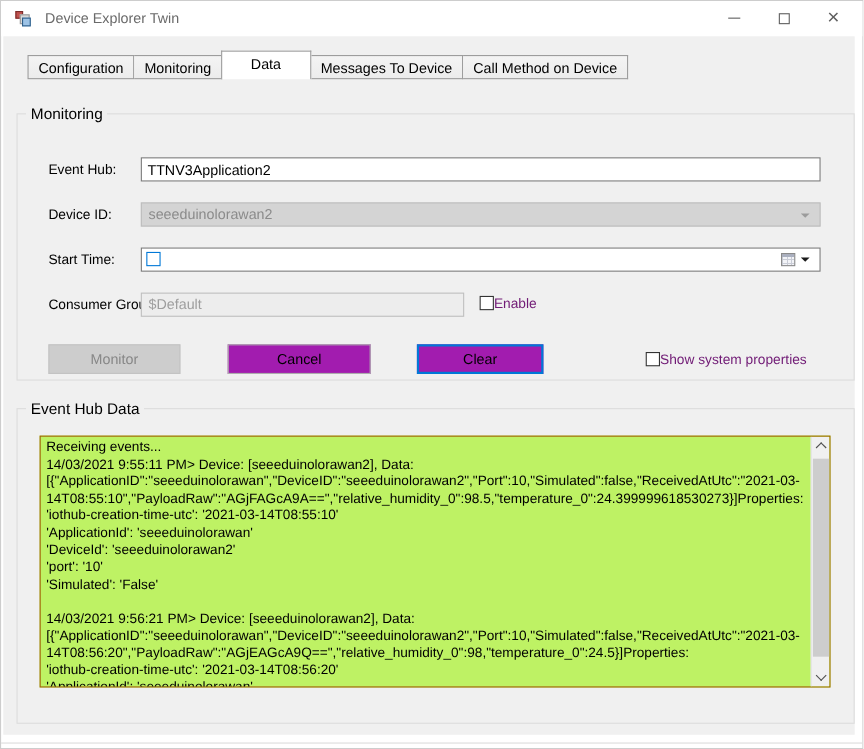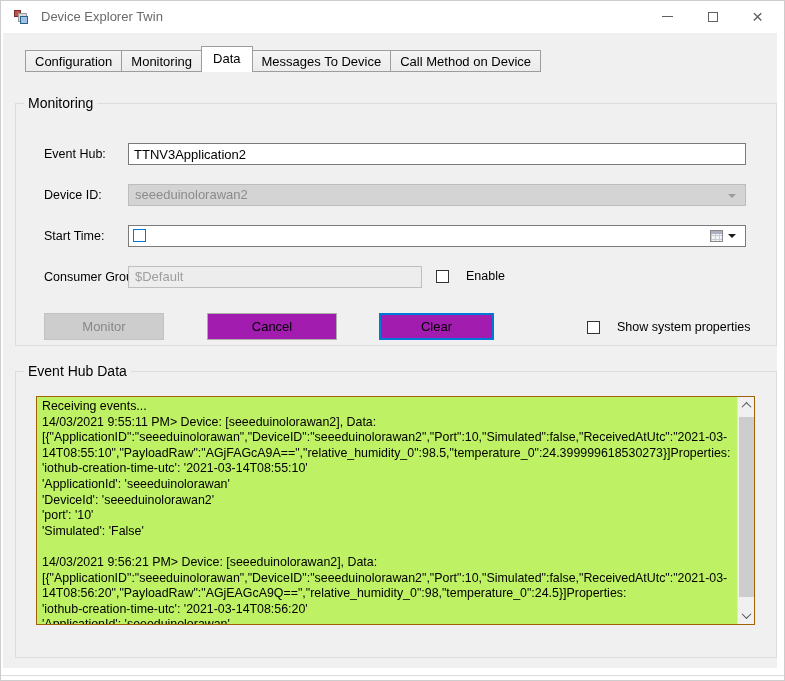--- a/index.html
+++ b/index.html
@@ -40,21 +40,21 @@
   
   .tabstrip { position:absolute; left:10px; top:13px; height:26px; display:flex; align-items:flex-end;margin-left:12px; }
   .tab {
     height:22px; line-height:21px; padding:0 9px; font-size:13px; color:#000;
     background:linear-gradient(#f4f4f4,#ececec);
     border:1px solid #9d9d9d; border-left-width:0; cursor:default; white-space:nowrap;
   }
   .tab:first-child { border-left-width:1px; }
   .tab.active {
     height:26px; line-height:23px; background:#ffffff;
-    border:1px solid #9d9d9d; border-bottom:none; padding:0 11px;
+    border:1px solid #9d9d9d; border-bottom:none; padding:0 26px;
     position:relative; z-index:2; margin-left:-1px;
   }
 
   
   fieldset {
     position:absolute; border:1px solid #dcdcdc; background:transparent;
   }
   fieldset legend { margin-left:8px; padding:0 4px; font-size:14px; color:#000; }
   .grp-monitoring { left:12px; top:62px;  width:762px; height:251px; }
   .grp-eventhub   { left:12px; top:330px; width:762px; height:295px; }
@@ -97,21 +97,21 @@
     margin-left:5px; width:0; height:0;
     border-left:4px solid transparent; border-right:4px solid transparent;
     border-top:4px solid #1b1b1b;
   }
   .txt-disabled {
     position:absolute; left:112px; width:294px; height:22px;
     background:#ededed; border:1px solid #bfbfbf;
     font-size:13px; color:#9e9e9e; line-height:20px; padding:0 6px;
   }
   .checkbox { width:13px; height:13px; background:#ffffff; border:1px solid #333333; display:inline-block; }
-  .chk-row { position:absolute; display:flex; align-items:center; gap:17px; font-size:12.5px; color:#000000; }
+  .chk-row { position:absolute; display:flex; align-items:flex-start; gap:0; font-size:12.5px; color:#701a75; }
 
   
   .btn {
     position:absolute; height:27px; font-family:"Liberation Sans",sans-serif;
     font-size:13px; color:#000; background:#a21caf; border:1px solid #adadad; cursor:default;
   }
   .btn-monitor { left:28px; width:120px; background:#cdcdcd; border-color:#c3c3c3; color:#878787; }
   .btn-cancel  { left:191px; width:130px; }
   .btn-clear   { left:363px; width:115px; border:2px solid #0078d7; }
 

